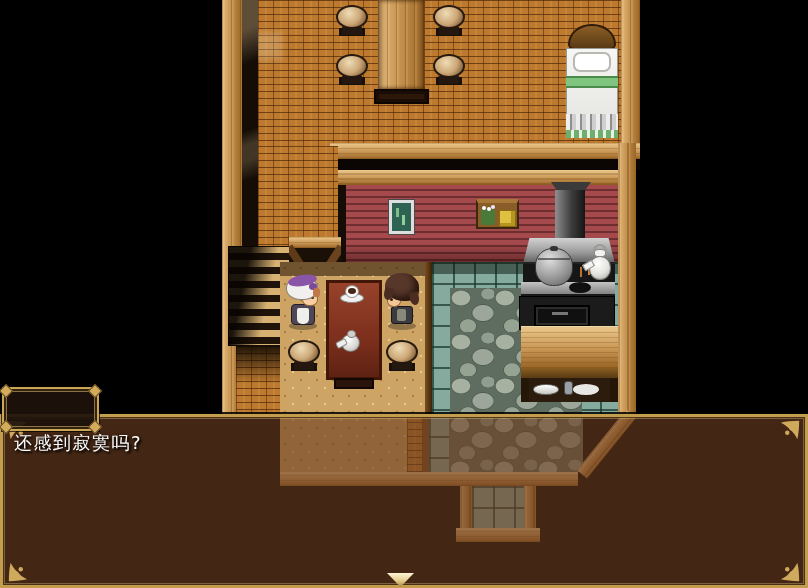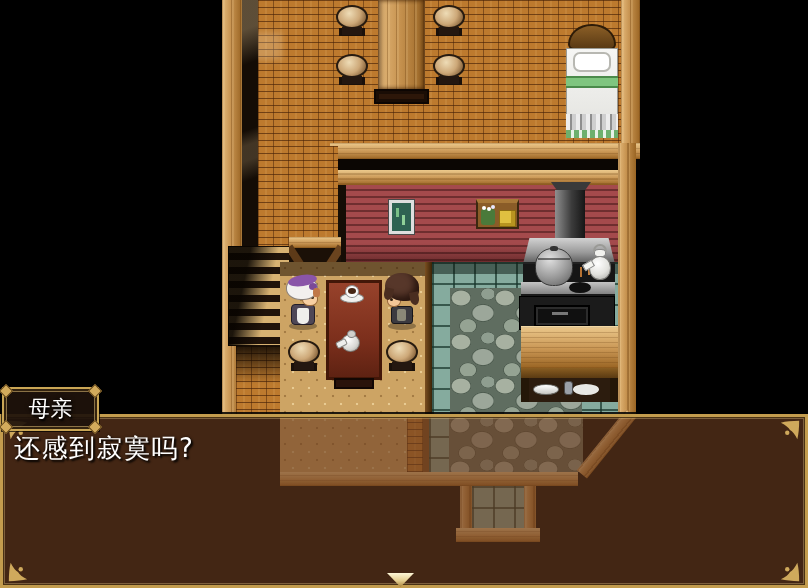--- a/index.html
+++ b/index.html
@@ -46,21 +46,21 @@
   .stool .top{position:absolute;left:0;top:0;width:32px;height:24px;border-radius:50%;
     background:radial-gradient(circle at 40% 32%, #eedcb6, #cda losing878 50%, #8a653c 82%);
     background:radial-gradient(circle at 40% 32%, #eedcb6, #cda878 50%, #8a653c 82%);
     border:2px solid #271b10;box-sizing:border-box;}
   .stool .legs{position:absolute;left:6px;top:22px;width:20px;height:8px;background:#241710;
     box-shadow:-3px 1px 0 #1a100a,3px 1px 0 #1a100a;}
 
   .flourish{width:22px;height:22px;}
   .speaker{font-size:22px;line-height:40px;color:#fff;text-align:center;
     text-shadow:1.5px 1.5px 2px #000,0 0 4px rgba(0,0,0,.8);}
-  .msg{font-size:26px;color:#fff;letter-spacing:1.5px;
+  .msg{font-size:18px;color:#fff;letter-spacing:1.5px;
     text-shadow:2px 2px 2px rgba(0,0,0,.9),0 0 3px rgba(0,0,0,.6);}
   .corner-dec{position:absolute;width:8px;height:8px;background:#d3ab5c;border:1px solid #5d4116;
     transform:rotate(45deg);}
 </style>
 </head>
 <body>
 
 <div id="screen">
 
   <div class="abs" style="left:0;top:0;width:808px;height:588px;">
@@ -260,16 +260,15 @@
     <div class="abs" style="left:384px;top:156px;width:27px;height:14px;background:linear-gradient(180deg,#fdf6d8,#e4cd8e 55%,#a8823a);clip-path:polygon(0 0,100% 0,50% 100%);"></div>
   </div>
 
   <div class="abs" style="left:2px;top:387px;width:97px;height:44px;background:rgba(30,18,11,.93);
               border:2px solid #caa655;box-sizing:border-box;
               box-shadow:inset 0 0 0 2px #32220f, inset 0 0 0 3px rgba(230,195,120,.55), 0 0 0 1px rgba(0,0,0,.7);">
     <div class="corner-dec" style="left:-3px;top:-3px;"></div>
     <div class="corner-dec" style="right:-3px;top:-3px;"></div>
     <div class="corner-dec" style="left:-3px;bottom:-3px;"></div>
     <div class="corner-dec" style="right:-3px;bottom:-3px;"></div>
-    <div class="speaker" style="width:100%;">母亲</div>
   </div>
 
 </div>
 
 </body></html>

